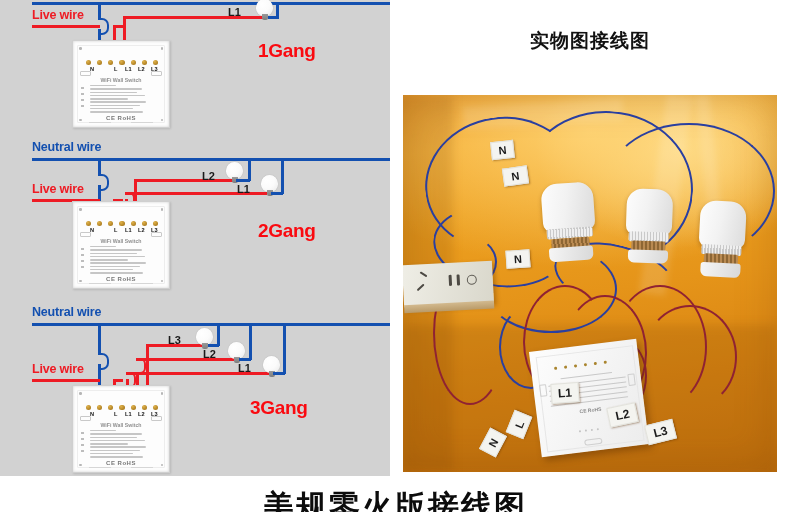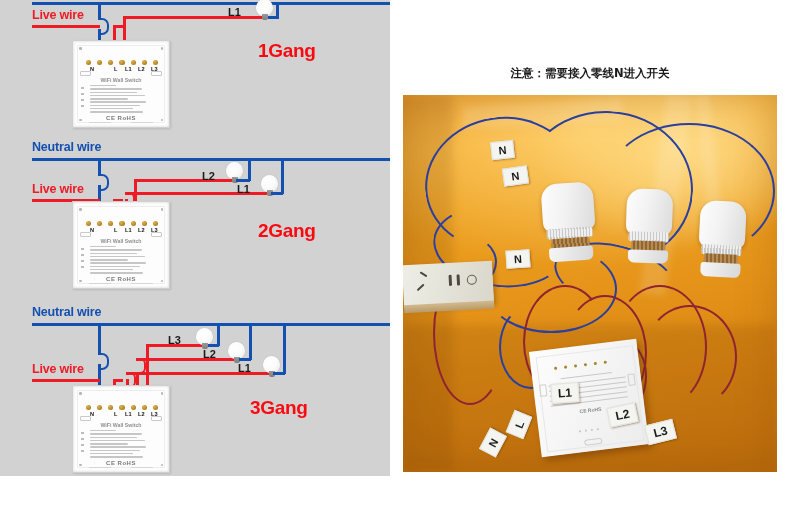--- a/index.html
+++ b/index.html
@@ -363,21 +363,21 @@
         <div class="sidepin" style="left:8px;top:64px;"></div>
         <div class="slot" style="left:7px;top:30px;"></div>
         <div class="slot" style="right:7px;top:30px;"></div>
         <div class="botline" style="left:16px;width:22px;"></div>
         <div class="botline" style="right:16px;width:22px;"></div>
       </div>
     </div>
   </div>
 
   <div id="right-panel">
-    <div id="right-note">注意：需要接入零线N进入开关</div>
+    <div id="right-title">实物图接线图</div>
 
     <div id="photo">
 
       <div class="fold" style="left:250px;top:0;width:26px;height:200px;transform:rotate(8deg);"></div>
       <div class="fold" style="left:300px;top:0;width:14px;height:150px;transform:rotate(-6deg);"></div>
       <div class="shade" style="left:0;top:230px;width:374px;height:150px;"></div>
       <div class="shade" style="left:-20px;top:0;width:70px;height:377px;"></div>
       <div class="fold" style="left:60px;top:8px;width:160px;height:22px;transform:rotate(-3deg);"></div>
 
       <div class="pw-blue" style="left:22px;top:22px;width:150px;height:130px;border-color:#2a3fa0 transparent transparent #2a3fa0;transform:rotate(-8deg);"></div>
@@ -454,14 +454,17 @@
       <div class="ptag" style="left:100px;top:72px;width:23px;height:16px;font-size:11px;transform:rotate(-8deg);">N</div>
       <div class="ptag" style="left:103px;top:155px;width:22px;height:16px;font-size:11px;transform:rotate(-4deg);">N</div>
       <div class="ptag" style="left:78px;top:338px;width:22px;height:17px;font-size:11px;transform:rotate(-62deg);">N</div>
       <div class="ptag" style="left:104px;top:320px;width:22px;height:17px;font-size:11px;transform:rotate(-68deg);">L</div>
       <div class="ptag" style="left:148px;top:288px;width:26px;height:18px;font-size:12px;transform:rotate(-4deg);">L1</div>
       <div class="ptag" style="left:205px;top:310px;width:27px;height:18px;font-size:12px;transform:rotate(-12deg);">L2</div>
       <div class="ptag" style="left:243px;top:327px;width:27px;height:18px;font-size:12px;transform:rotate(-14deg);">L3</div>
     </div>
   </div>
 
+  <div id="bottom-title">
+    <div class="txt">美规零火版接线图</div>
+  </div>
 
 </div>
 
 </body></html>

